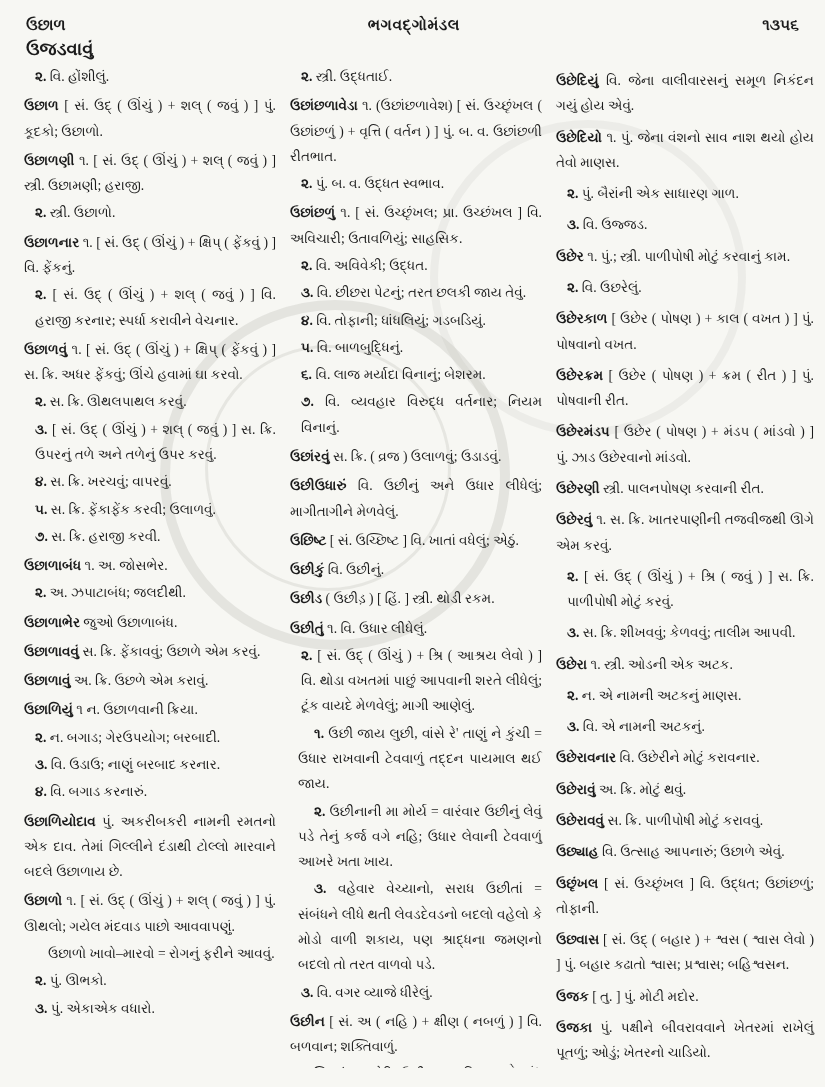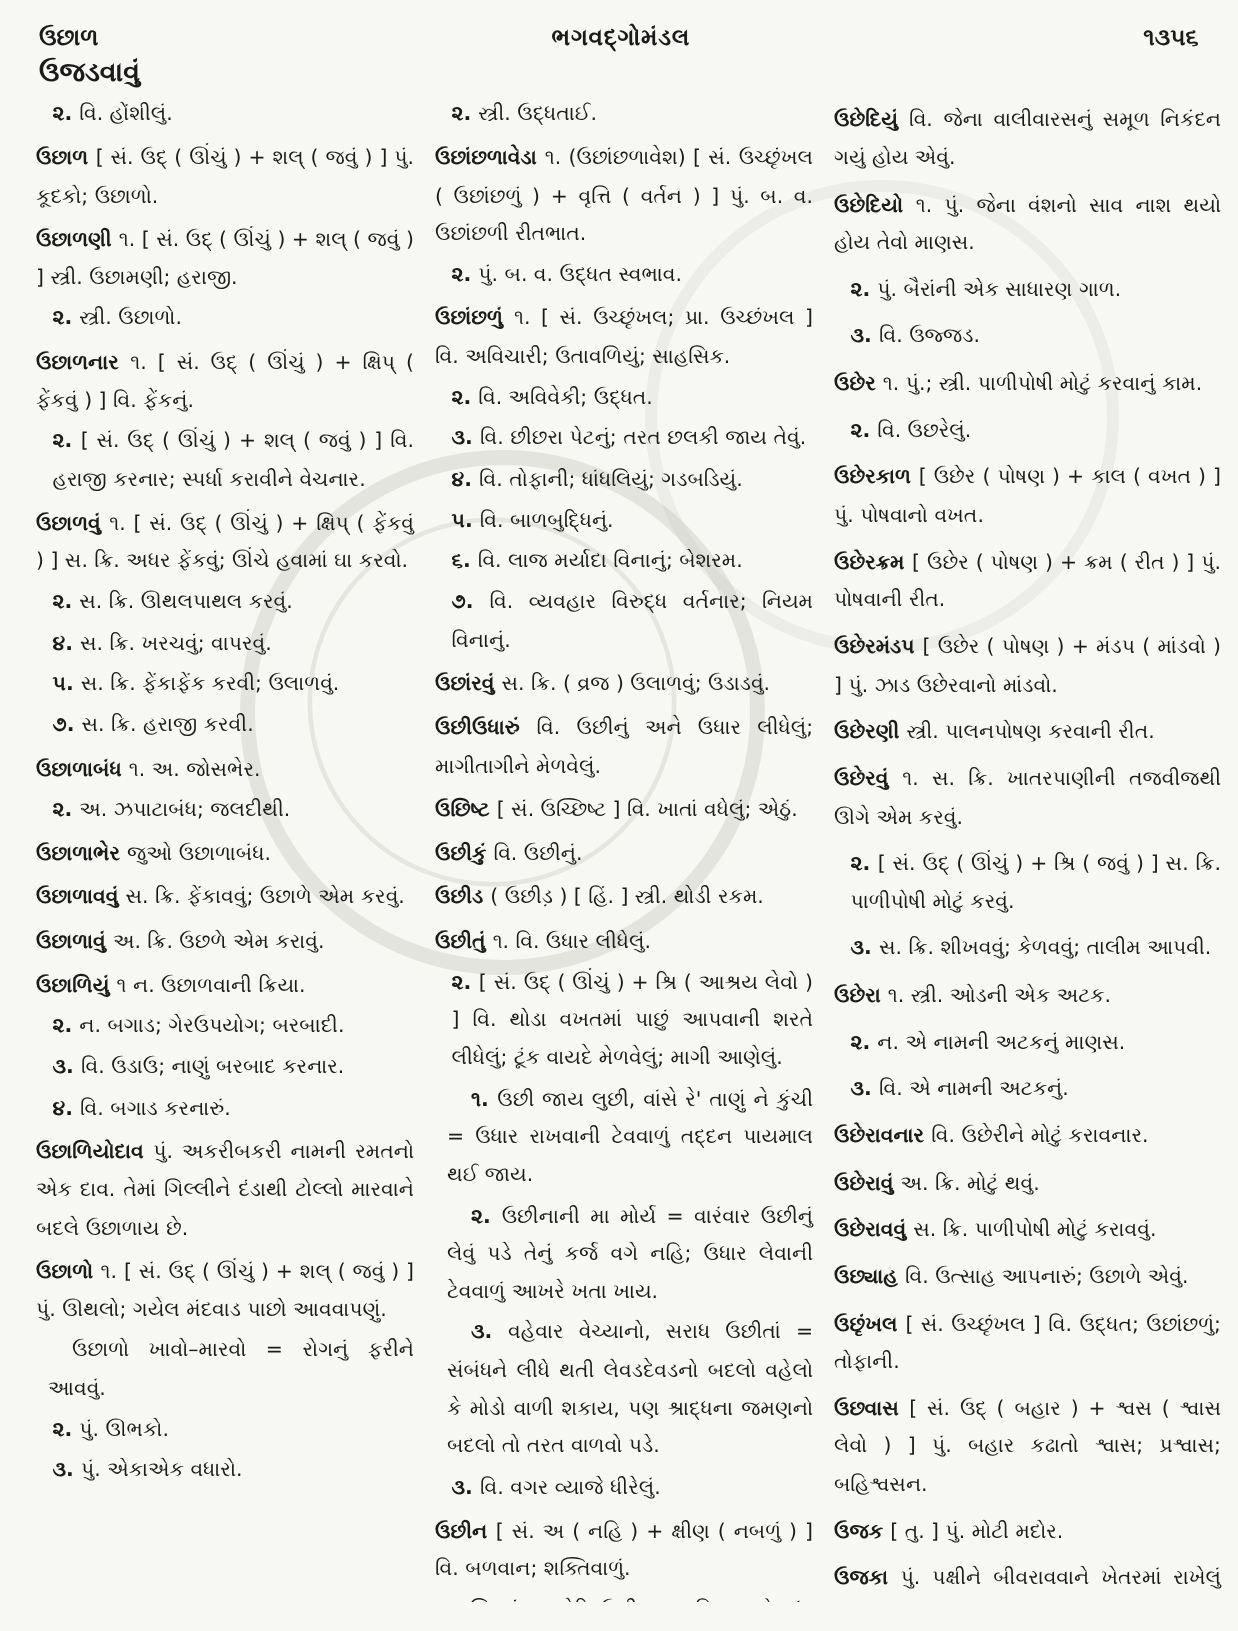--- a/index.html
+++ b/index.html
@@ -3,21 +3,21 @@
 <meta charset="utf-8">
 <style>
   html,body{margin:0;padding:0;}
   body{
     width:825px;height:1087px;
     background:#f7f7f3;
     font-family:"DejaVu Sans",sans-serif;
     color:#1b1b1b;
     overflow:hidden;
   }
-  .page{position:relative;width:825px;height:1087px;}
+  .page{position:relative;width:825px;height:1087px;font-family:Liberation Serif, serif;}
 
   
   .wm{position:absolute;border-radius:50%;pointer-events:none;}
   .wm1{left:160px;top:300px;width:330px;height:330px;border:10px solid rgba(185,185,178,0.30);}
   .wm2{left:205px;top:345px;width:240px;height:240px;border:3px solid rgba(185,185,178,0.28);}
   .wm3{left:430px;top:120px;width:300px;height:300px;border:8px solid rgba(190,190,183,0.18);}
 
   header{position:relative;z-index:2;}
   .hrow{
     display:flex;justify-content:space-between;align-items:baseline;
@@ -79,20 +79,21 @@
   <main class="columns">
     <section class="col col1">
         <p class="ln sense"><b class="hw">૨. </b><span>વિ. હોંશીલું.</span></p>
         <p class="ln entry"><b class="hw">ઉછાળ </b><span>[ સં. ઉદ્ ( ઊંચું ) + શલ્ ( જવું ) ] પું. કૂદકો; ઉછાળો.</span></p>
         <p class="ln entry"><b class="hw">ઉછાળણી </b><span>૧. [ સં. ઉદ્ ( ઊંચું ) + શલ્ ( જવું ) ] સ્ત્રી. ઉછામણી; હરાજી.</span></p>
         <p class="ln sense"><b class="hw">૨. </b><span>સ્ત્રી. ઉછાળો.</span></p>
         <p class="ln entry"><b class="hw">ઉછાળનાર </b><span>૧. [ સં. ઉદ્ ( ઊંચું ) + ક્ષિપ્ ( ફેંકવું ) ] વિ. ફેંકનું.</span></p>
         <p class="ln sense"><b class="hw">૨. </b><span>[ સં. ઉદ્ ( ઊંચું ) + શલ્ ( જવું ) ] વિ. હરાજી કરનાર; સ્પર્ધા કરાવીને વેચનાર.</span></p>
         <p class="ln entry"><b class="hw">ઉછાળવું </b><span>૧. [ સં. ઉદ્ ( ઊંચું ) + ક્ષિપ્ ( ફેંકવું ) ] સ. ક્રિ. અધર ફેંકવું; ઊંચે હવામાં ઘા કરવો.</span></p>
         <p class="ln sense"><b class="hw">૨. </b><span>સ. ક્રિ. ઊથલપાથલ કરવું.</span></p>
+        <p class="ln sense"><b class="hw">૩. </b><span>[ સં. ઉદ્ ( ઊંચું ) + શલ્ ( જવું ) ] સ. ક્રિ. ઉપરનું તળે અને તળેનું ઉપર કરવું.</span></p>
         <p class="ln sense"><b class="hw">૪. </b><span>સ. ક્રિ. ખરચવું; વાપરવું.</span></p>
         <p class="ln sense"><b class="hw">૫. </b><span>સ. ક્રિ. ફેંકાફેંક કરવી; ઉલાળવું.</span></p>
         <p class="ln sense"><b class="hw">૭. </b><span>સ. ક્રિ. હરાજી કરવી.</span></p>
         <p class="ln entry"><b class="hw">ઉછાળાબંધ </b><span>૧. અ. જોસભેર.</span></p>
         <p class="ln sense"><b class="hw">૨. </b><span>અ. ઝપાટાબંધ; જલદીથી.</span></p>
         <p class="ln entry"><b class="hw">ઉછાળાભેર </b><span>જુઓ ઉછાળાબંધ.</span></p>
         <p class="ln entry"><b class="hw">ઉછાળાવવું </b><span>સ. ક્રિ. ફેંકાવવું; ઉછાળે એમ કરવું.</span></p>
         <p class="ln entry"><b class="hw">ઉછાળાવું </b><span>અ. ક્રિ. ઉછળે એમ કરાવું.</span></p>
         <p class="ln entry"><b class="hw">ઉછાળિયું </b><span>૧ ન. ઉછાળવાની ક્રિયા.</span></p>
         <p class="ln sense"><b class="hw">૨. </b><span>ન. બગાડ; ગેરઉપયોગ; બરબાદી.</span></p>

